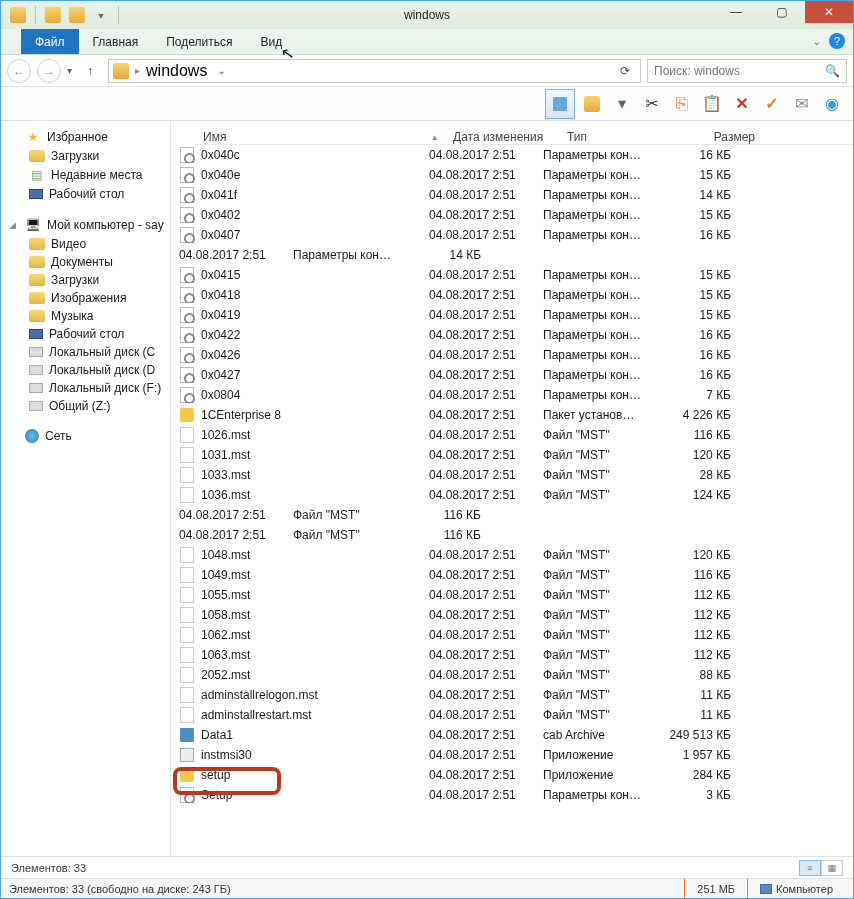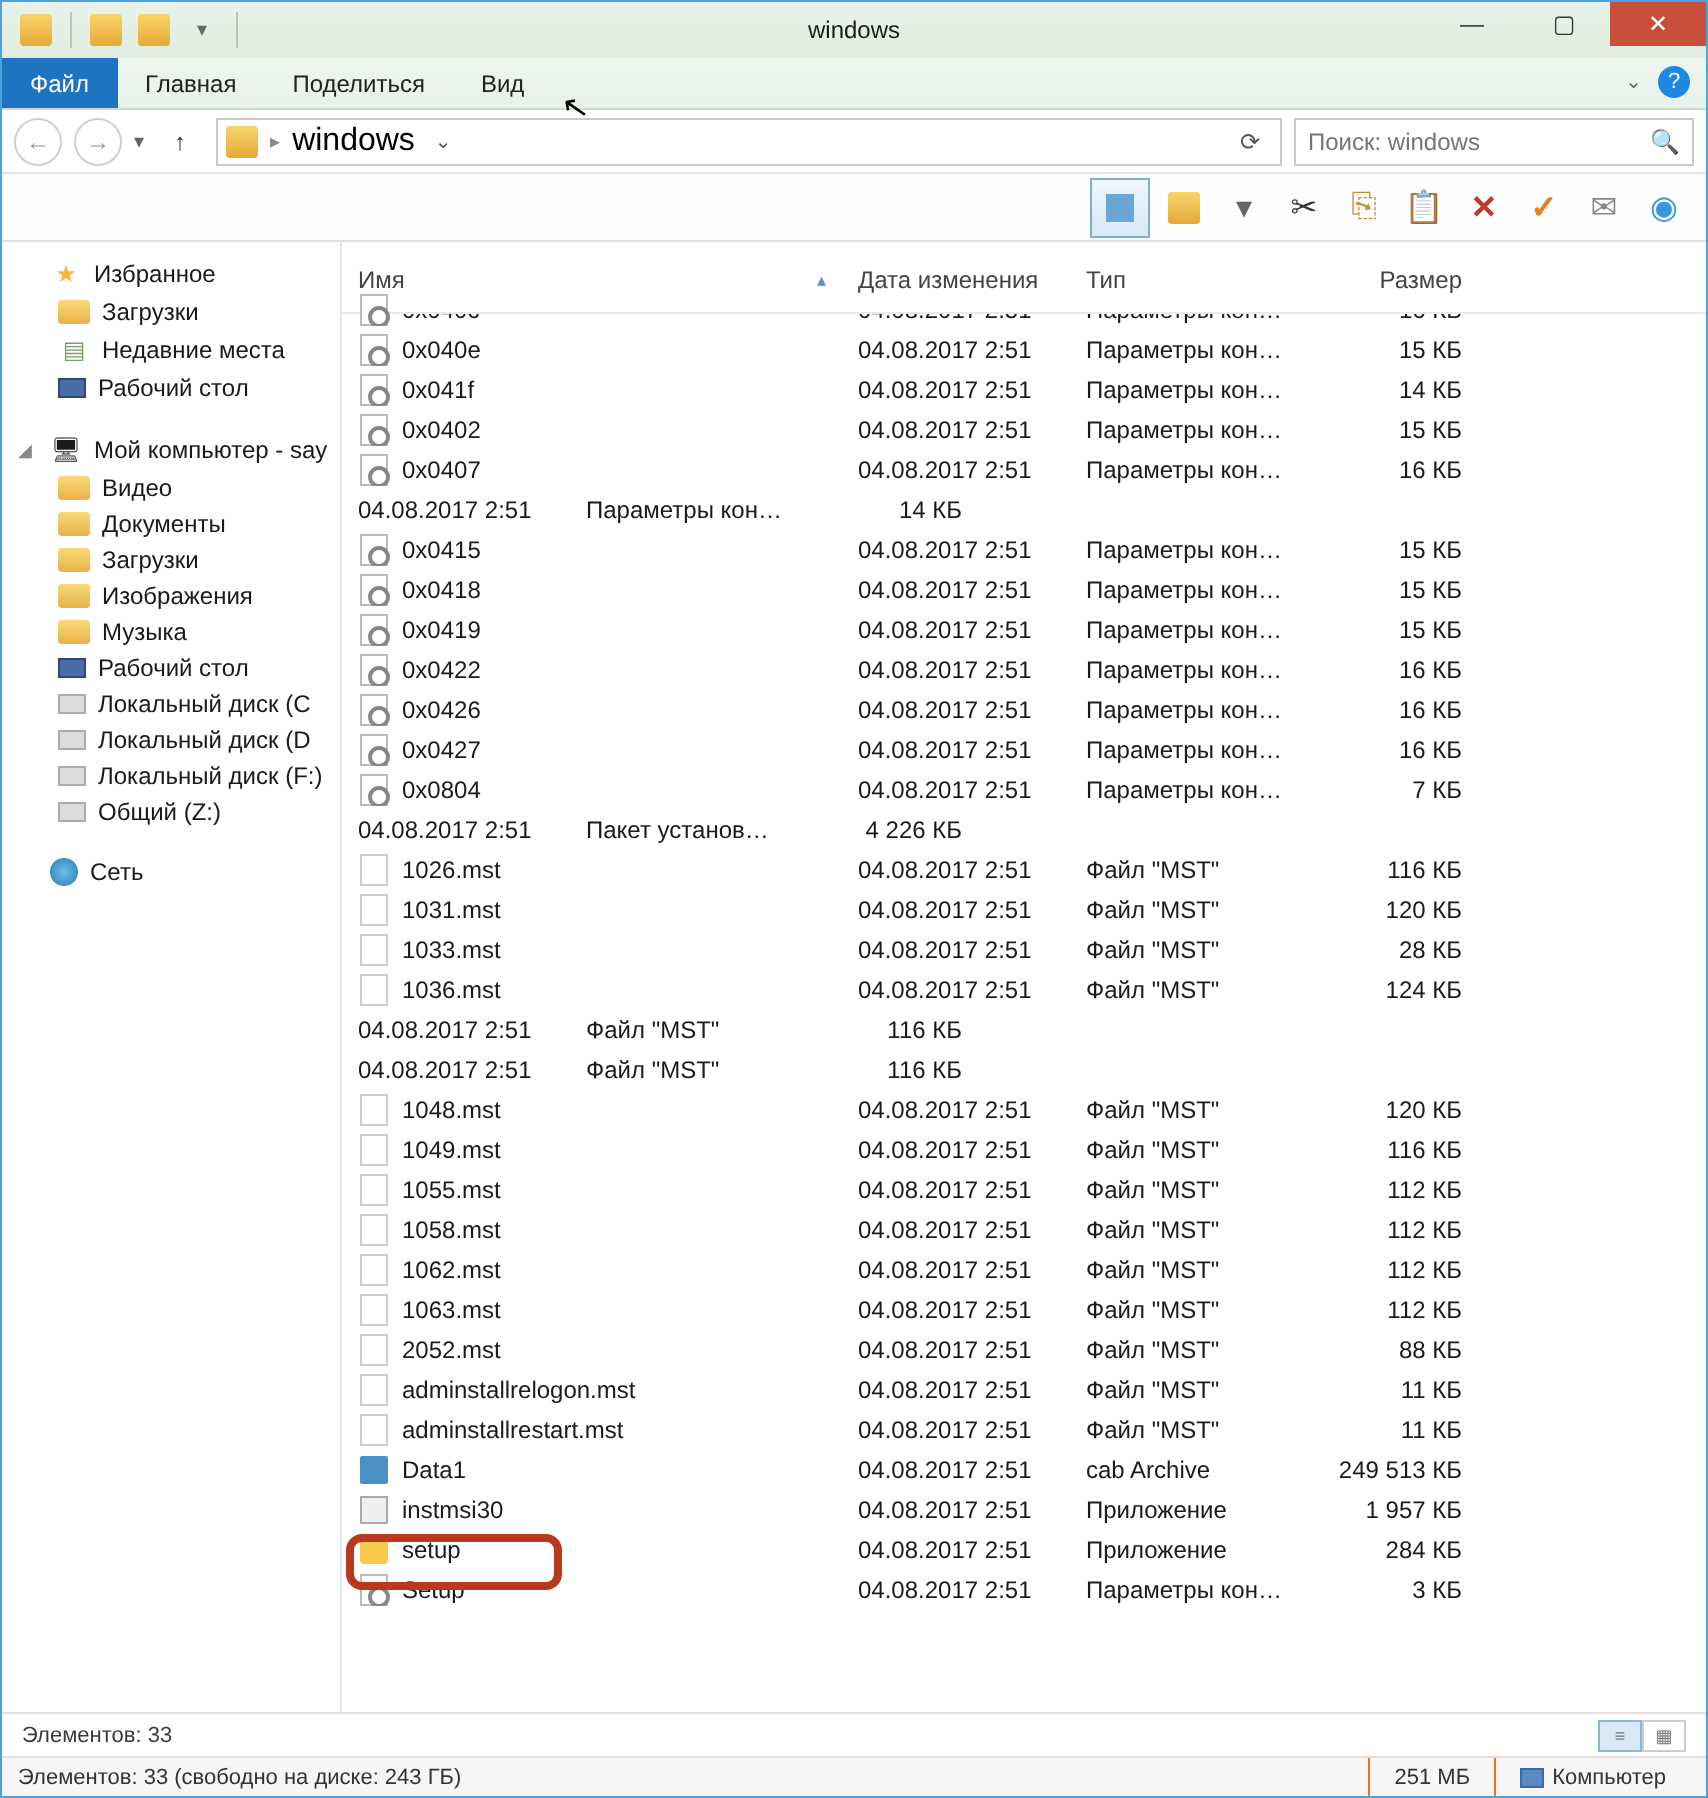--- a/index.html
+++ b/index.html
@@ -9,21 +9,21 @@
 .titlebar .qat { display:flex; align-items:center; gap:2px; padding-left:6px; }
 .folder-icon-small { width:16px; height:16px; background: linear-gradient(#f8d46a,#e6a93a); border-radius:2px; }
 .qat-item { width:22px; height:22px; display:flex; align-items:center; justify-content:center; }
 .qat-sep { width:1px; height:18px; background:#b7c7b7; margin:0 4px;}
 .title-text { position:absolute; left:0; right:0; text-align:center; font-size:12px; color:#1a1a1a; pointer-events:none; }
 .win-controls { position:absolute; right:0; top:0; display:flex; }
 .win-btn { width:46px; height:22px; display:flex; align-items:center; justify-content:center; font-size:12px; color:#333; }
 .win-btn.close { background:#c94f3d; color:#fff; width:48px; }
 .ribbon-tabs { height:26px; background: linear-gradient(#eef5ef,#e8f1ea); display:flex; align-items:stretch; border-bottom:1px solid #d0d9d0; position:relative; }
 .ribbon-tab { padding:0 14px; font-size:12px; color:#222; display:flex; align-items:center; cursor:default; }
-.ribbon-tab.file { background:#1e74c0; color:#fff; }
+.ribbon-tab.file { background:#1e74c0; color:#fff;margin-left:20px; }
 .ribbon-right { position:absolute; right:8px; top:4px; display:flex; gap:8px; align-items:center; }
 .help-icon { width:16px; height:16px; border-radius:50%; background:#1e88e5; color:#fff; font-size:11px; display:flex; align-items:center; justify-content:center; }
 .chev { color:#666; font-size:10px;}
 .navbar { height:32px; border-bottom:1px solid #e3e3e3; display:flex; align-items:center; padding:0 6px; gap:6px; }
 .nav-btn { width:24px; height:24px; border:1px solid #d0d0d0; border-radius:50%; display:flex; align-items:center; justify-content:center; color:#999; font-size:12px; }
 .up-btn { border:none; color:#333;}
 .addrbar { flex:1; height:24px; border:1px solid #c9c9c9; display:flex; align-items:center; padding:0 4px; gap:6px; background:#fff; }
 .addrbar .refresh { margin-left:auto; padding:0 6px; color:#555; font-size:12px;}
 .addrbar .drop { color:#555; font-size:10px; padding:0 4px;}
 .searchbox { width:200px; height:24px; border:1px solid #c9c9c9; display:flex; align-items:center; padding:0 6px; color:#888; font-size:12px; }
@@ -39,21 +39,21 @@
 .tree-item.root { padding-left:6px; font-weight:400;}
 .tree-item.root .exp { width:10px; display:inline-block; color:#888; font-size:9px;}
 .tree-item.child { padding-left:26px;text-align:right;}
 .tree-ico { width:16px; height:16px; display:flex; align-items:center; justify-content:center; font-size:12px;}
 .ico-star { color:#f6b73c;}
 .ico-folder { width:16px; height:12px; background:linear-gradient(#f8d877,#e6b34a); border-radius:2px; display:inline-block;}
 .ico-mon { width:14px; height:10px; background:#4a6da8; border:1px solid #2a4a78; display:inline-block;}
 .ico-disk { width:14px; height:10px; background:#dcdcdc; border:1px solid #aaa; display:inline-block;}
 .ico-net { width:14px; height:14px; border-radius:50%; background:radial-gradient(#6dc0e8,#2a7ab0); display:inline-block;}
 .filelist { flex:1; overflow:auto; font-size:12px; color:#1a1a1a; position:relative;}
-.list-header { display:flex; border-bottom:1px solid #e9e9e9; height:24px; align-items:flex-start; color:#444; position:sticky; top:12px; background:#fff;}
+.list-header { display:flex; border-bottom:1px solid #e9e9e9; height:24px; align-items:flex-end; color:#444; position:sticky; top:0; background:#fff;margin-left:24px;}
 .col { padding:0 8px; overflow:hidden; white-space:nowrap; text-overflow:ellipsis;}
 .col-name { width:250px; display:flex; align-items:center; gap:6px;}
 .col-date { width:114px;}
 .col-type { width:114px;}
 .col-size { width:90px; text-align:right;}
 .sort-arrow { color:#5a8fca; font-size:9px; margin-left:auto; }
 .row { display:flex; height:20px; align-items:center; }
 .file-ico { width:16px; height:16px; display:flex; align-items:center; justify-content:center; flex-shrink:0;}
 .ico-cfg { width:14px; height:16px; background:#fff; border:1px solid #bbb; position:relative;}
 .ico-cfg::after { content:""; position:absolute; width:7px; height:7px; border:2px solid #888; border-radius:50%; bottom:-2px; right:-2px; background:#fff;}
@@ -367,20 +367,26 @@
               <span class="file-ico">
                 <span class="ico-cfg"></span>
               </span>
               <span>0x0804</span>
             </div>
             <div class="col col-date">04.08.2017 2:51</div>
             <div class="col col-type">Параметры конф...</div>
             <div class="col col-size">7 КБ</div>
           </div>
           <div class="row">
+            <div class="col col-name">
+              <span class="file-ico">
+                <span class="ico-1c"></span>
+              </span>
+              <span>1CEnterprise 8</span>
+            </div>
             <div class="col col-date">04.08.2017 2:51</div>
             <div class="col col-type">Пакет установщи...</div>
             <div class="col col-size">4 226 КБ</div>
           </div>
           <div class="row">
             <div class="col col-name">
               <span class="file-ico">
                 <span class="ico-mst"></span>
               </span>
               <span>1026.mst</span>

